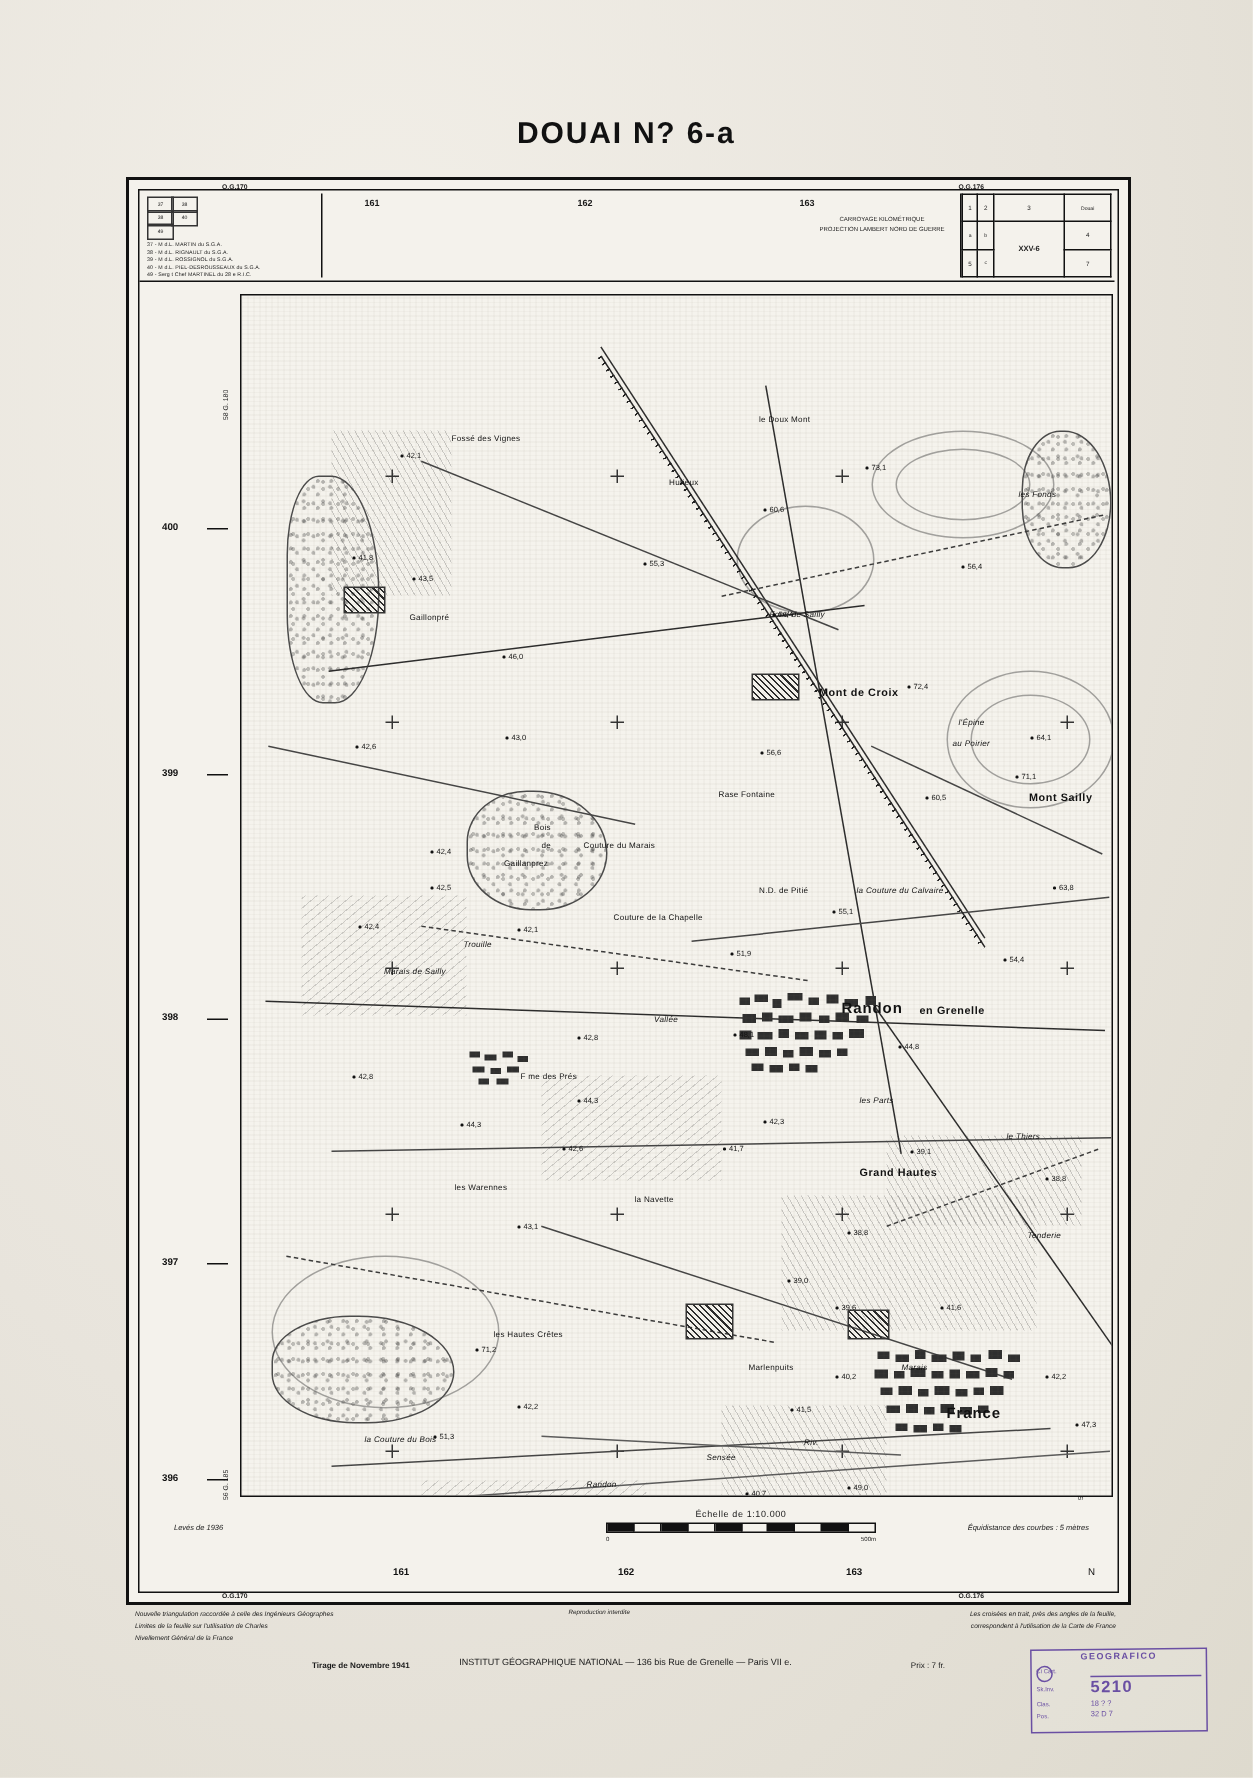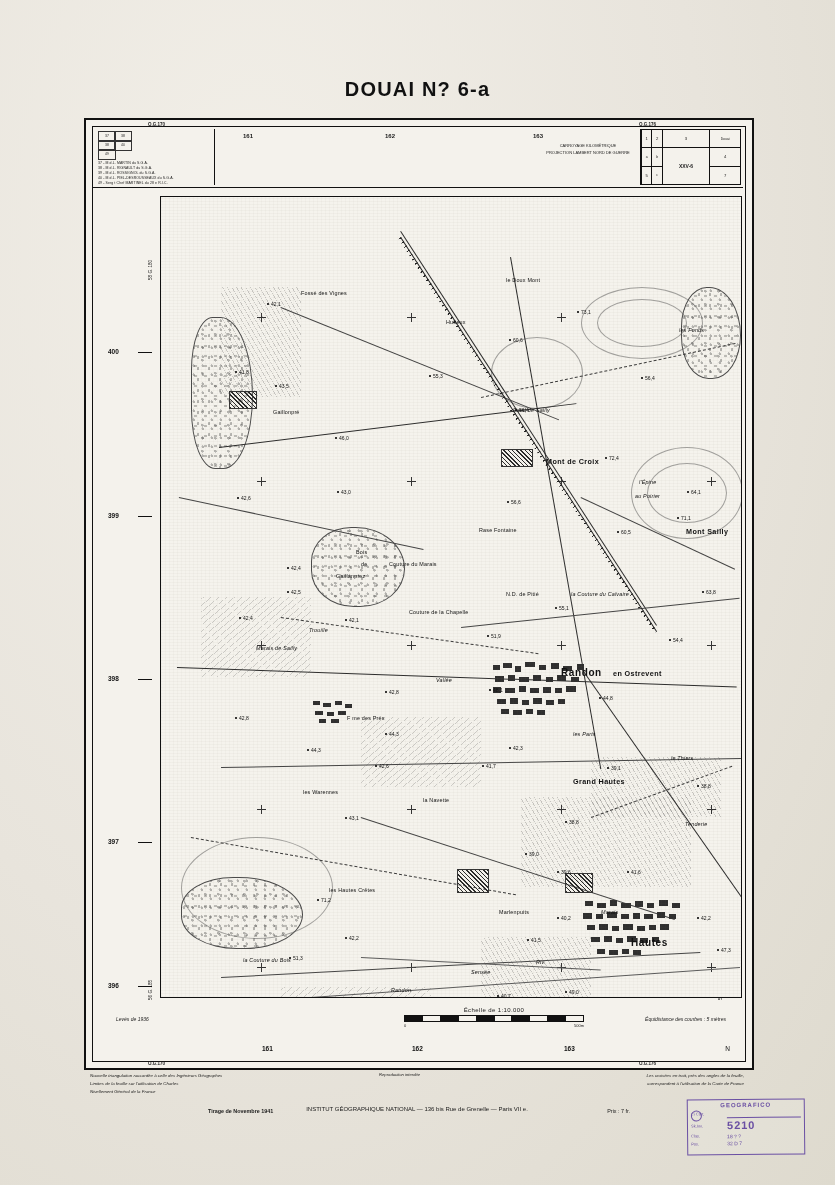--- a/index.html
+++ b/index.html
@@ -418,22 +418,22 @@
             <i style="left:20px;top:20px;width:8px;height:4px;"></i>
         </div>
 
         <div class="blockhatch" style="left:296px;top:672px;width:30px;height:22px;"></div>
         <div class="blockhatch" style="left:404px;top:676px;width:26px;height:18px;"></div>
         <div class="blockhatch" style="left:340px;top:252px;width:30px;height:16px;"></div>
         <div class="blockhatch" style="left:68px;top:194px;width:26px;height:16px;"></div>
 
         <div class="tex"></div>
       <div class="topo big" style="left: 400px; top: 470px;">Randon</div>
-          <div class="topo mid" style="left: 452px; top: 472px;">en Ostrevent</div>
-          <div class="topo big" style="left: 470px; top: 740px;">Hautes</div>
+          <div class="topo mid" style="left: 452px; top: 472px;">en Grenelle</div>
+          <div class="topo big" style="left: 470px; top: 740px;">France</div>
           <div class="topo mid" style="left: 412px; top: 580px;">Grand Hautes</div>
           <div class="topo mid" style="left: 385px; top: 260px;">Mont de Croix</div>
           <div class="topo mid" style="left: 525px; top: 330px;">Mont Sailly</div>
           <div class="topo" style="left: 345px; top: 80px;">le Doux Mont</div>
           <div class="topo" style="left: 140px; top: 93px;">Fossé des Vignes</div>
           <div class="topo" style="left: 285px; top: 122px;">Hutieux</div>
           <div class="topo ital" style="left: 518px; top: 130px;">les Fonds</div>
           <div class="topo" style="left: 112px; top: 212px;">Gaillonpré</div>
           <div class="topo ital" style="left: 478px; top: 282px;">l'Épine</div>
           <div class="topo ital" style="left: 474px; top: 296px;">au Poirier</div>

